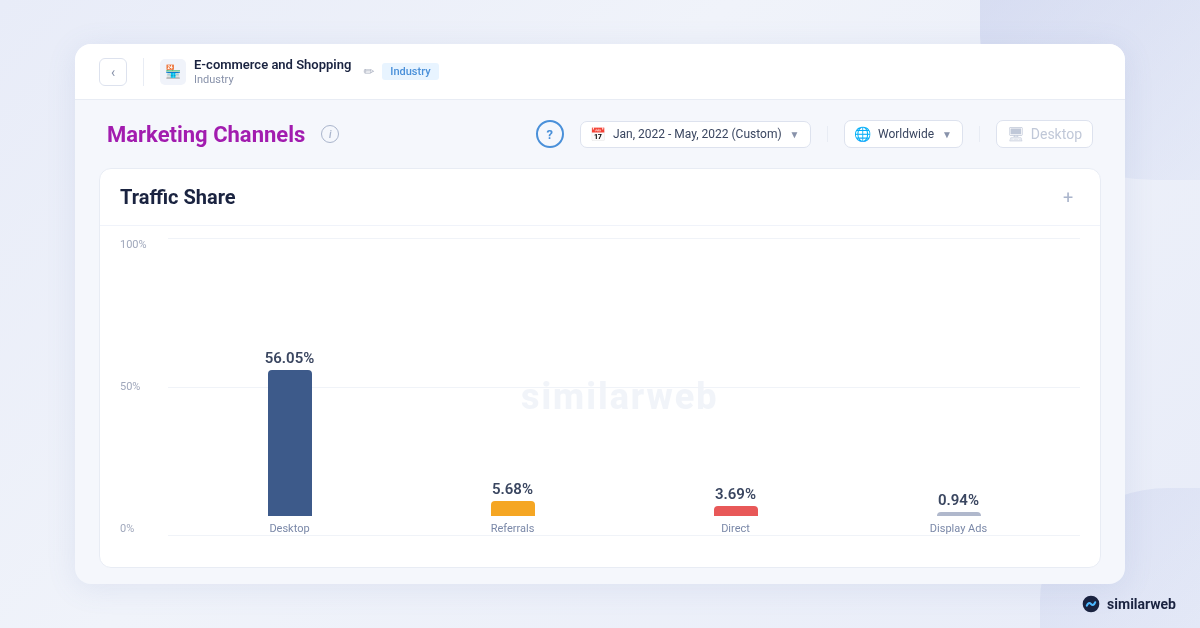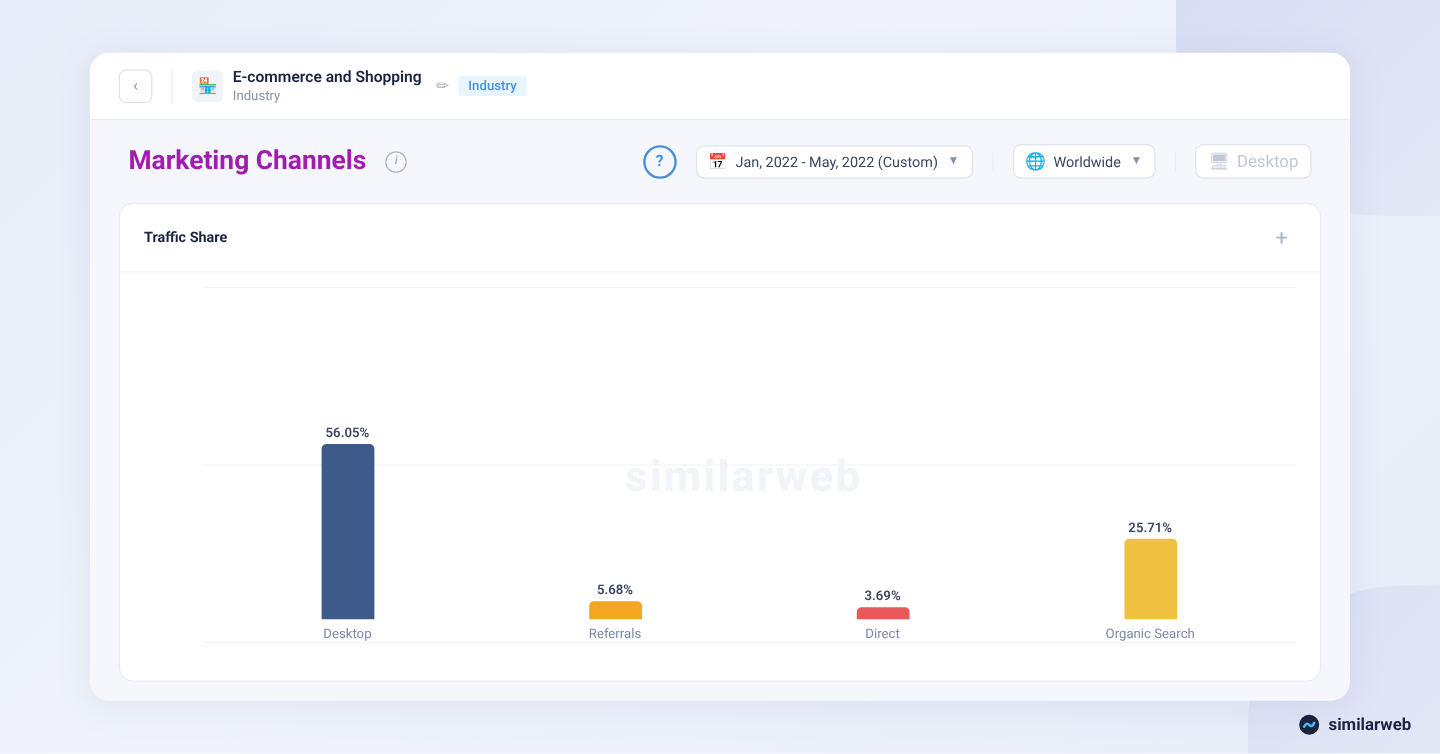--- a/index.html
+++ b/index.html
@@ -178,21 +178,21 @@
       flex-direction: column;
       overflow: hidden;
     }
     .chart-header {
       padding: 16px 20px;
       display: flex;
       align-items: center;
       border-bottom: 1px solid #f0f3fa;
     }
     .chart-title {
-      font-size: 12px;
+      font-size: 20px;
       font-weight: 700;
       color: #1a2340;
     }
     .chart-header-spacer { flex: 1; }
     .plus-btn {
       width: 24px; height: 24px;
       display: flex; align-items: center; justify-content: center;
       color: #aab5cc;
       font-size: 18px;
       cursor: pointer;
@@ -264,21 +264,21 @@
       width: 100%;
       display: flex;
       flex-direction: column;
       align-items: center;
       justify-content: flex-end;
       height: calc(100% - 0px);
       position: relative;
     }
 
     .bar-value {
-      font-size: 11px;
+      font-size: 15px;
       color: #3a4660;
       font-weight: 600;
       margin-bottom: 3px;
       white-space: nowrap;
     }
 
     .bar {
       width: 44px;
       border-radius: 4px 4px 0 0;
       position: relative;
@@ -376,20 +376,25 @@
         <div class="chart-header-spacer"></div>
         <div class="plus-btn">+</div>
       </div>
 
       <div class="chart-body">
 
         <div class="watermark">similarweb</div>
 
         <div class="chart-area" id="chart-area">
 
+          <div class="y-axis-labels" id="y-axis">
+            <span class="y-label">100%</span>
+            <span class="y-label">50%</span>
+            <span class="y-label">0%</span>
+          </div>
 
           <div class="grid-lines" id="grid-lines">
           <div class="grid-line" style="top: 100%;"></div>
               <div class="grid-line" style="top: 50%;"></div>
               <div class="grid-line" style="top: 0%;"></div>
             </div>
 
           <div class="bars-container" id="bars-container">
           <div class="bar-group">
                 <div class="bar-wrapper">
@@ -407,24 +412,24 @@
               </div>
               <div class="bar-group">
                 <div class="bar-wrapper">
                   <div class="bar-value">3.69%</div>
                   <div class="bar" style="height: 9.594px; background: rgb(232, 88, 88); width: 44px;"></div>
                 </div>
                 <div class="bar-label">Direct</div>
               </div>
               <div class="bar-group">
                 <div class="bar-wrapper">
-                  <div class="bar-value">25.71%</div>
-                  <div class="bar" style="height: 66.846px; background: rgb(240, 192, 64); width: 44px;"></div>
+                  <div class="bar-value">0.94%</div>
+                  <div class="bar" style="height: 4px; background: rgb(176, 184, 204); width: 44px;"></div>
                 </div>
-                <div class="bar-label">Organic Search</div>
+                <div class="bar-label">Display Ads</div>
               </div>
             </div>
         </div>
       </div>
     </div>
   </div>
 
 </div>
 
 <div class="brand-footer">

